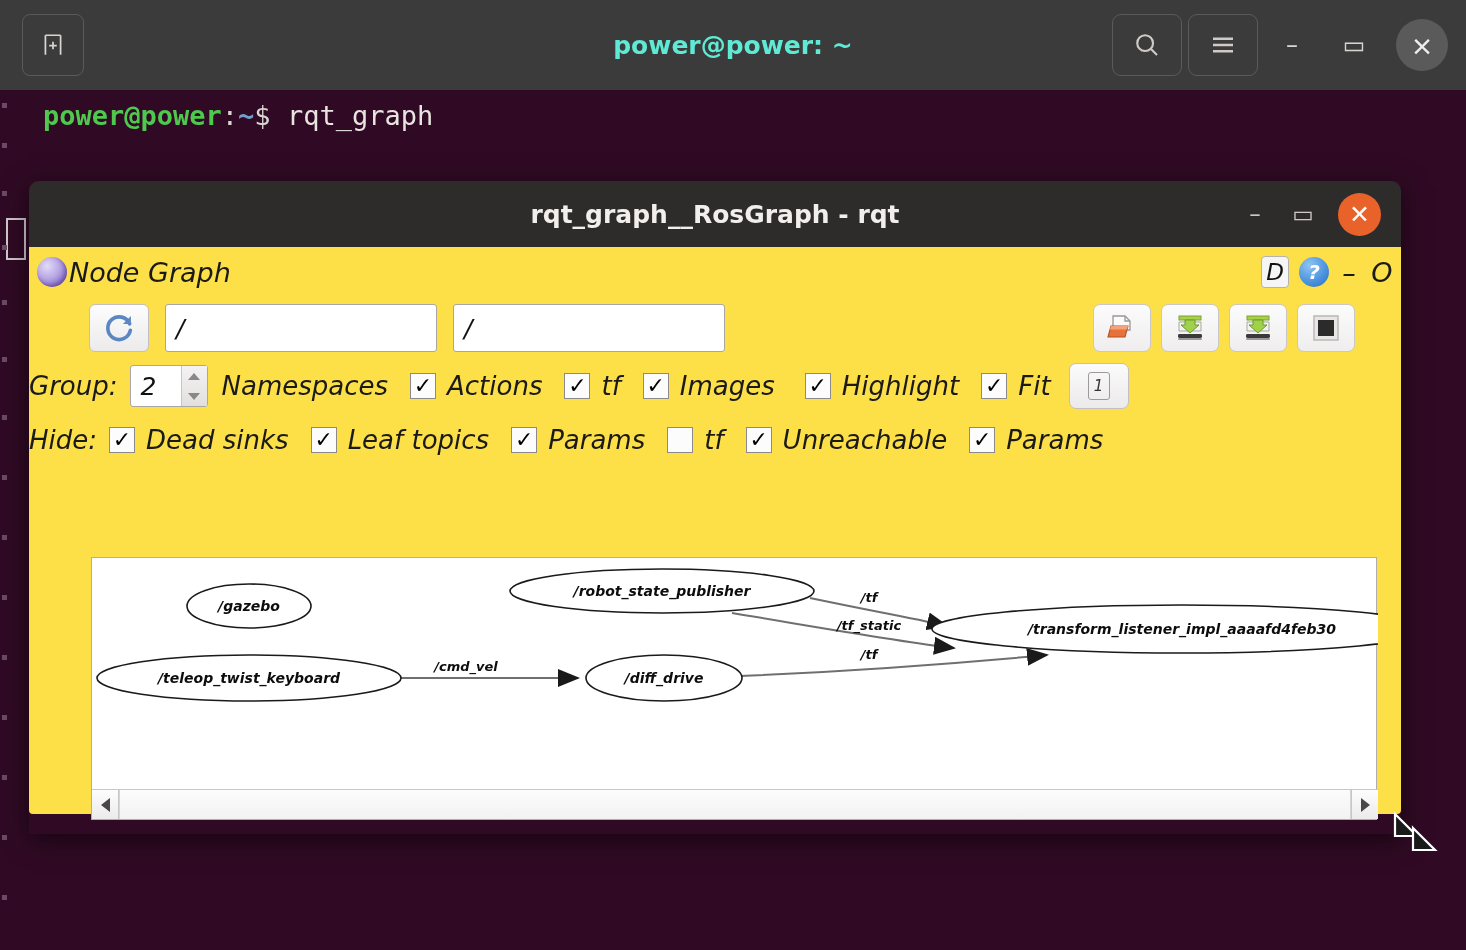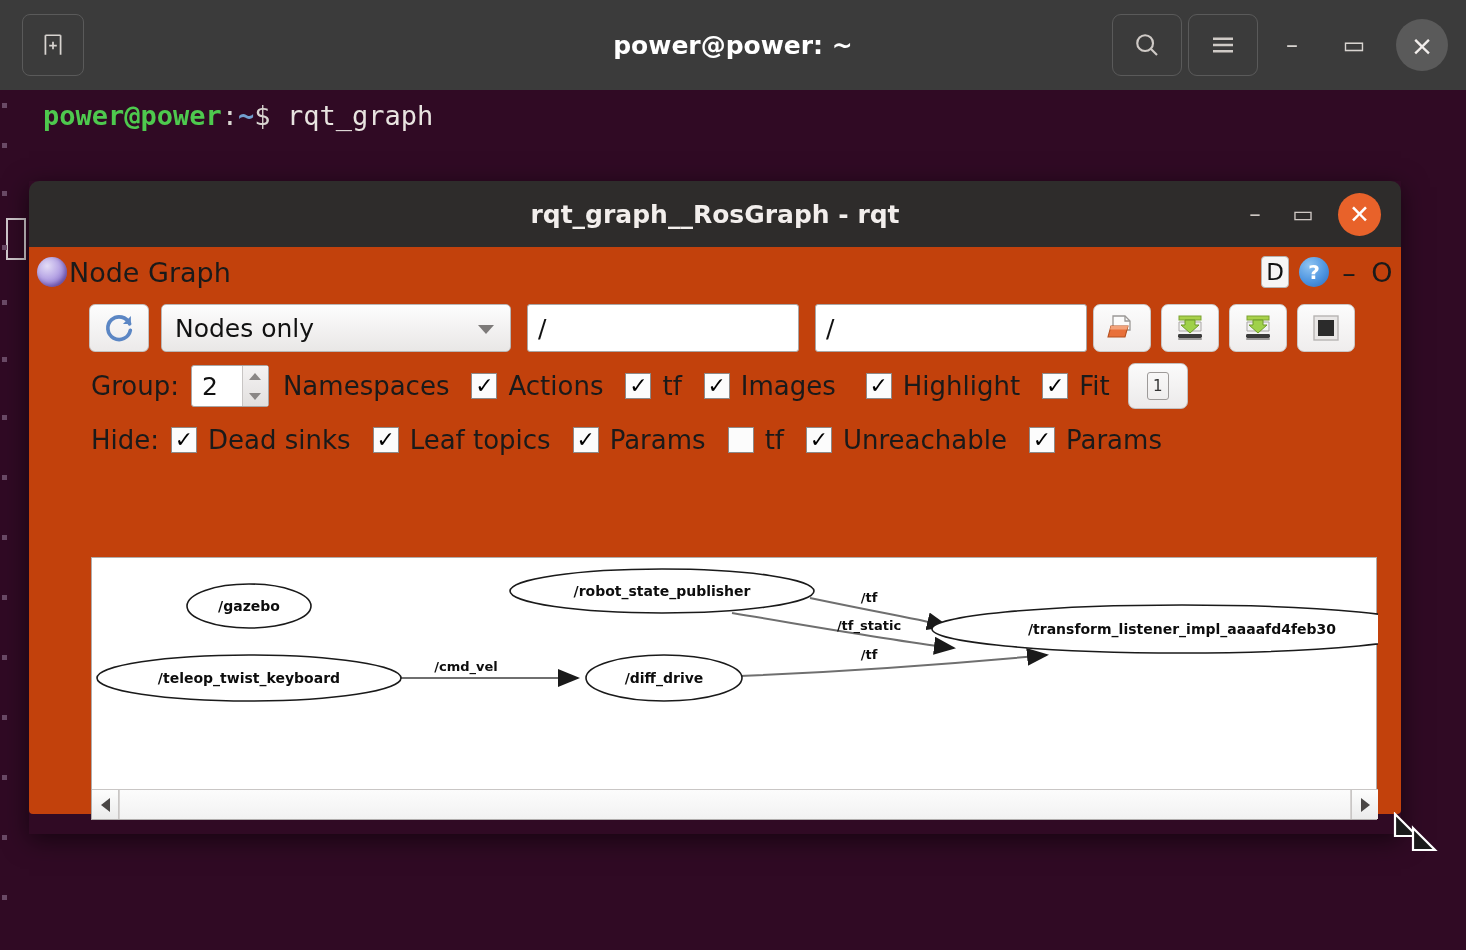--- a/index.html
+++ b/index.html
@@ -21,21 +21,21 @@
     display: flex; align-items: center;
   }
   .tb-newtab {
     width: 62px; height: 62px; margin-left: 22px;
     border: 1px solid #5a5a5a; border-radius: 8px;
     display: flex; align-items: center; justify-content: center;
     color: #d8d4d0; font-size: 26px;
   }
   #terminal-title {
     position: absolute; left: 0; right: 0; text-align: center;
-    color: #ffffff; font-size: 25px; font-weight: bold;
+    color: #5eead4; font-size: 25px; font-weight: bold;
     font-family: "DejaVu Sans", sans-serif;
   }
   .tb-right {
     position: absolute; right: 18px; top: 0; height: 90px;
     display: flex; align-items: center; gap: 6px;
   }
   .tb-btn {
     width: 70px; height: 62px;
     border: 1px solid #5a5a5a; border-radius: 9px;
     display: flex; align-items: center; justify-content: center;
@@ -100,23 +100,24 @@
     display: flex; align-items: center; gap: 22px;
   }
   .rqt-wb { color: #cfc8c4; font-size: 23px; width: 26px; text-align: center; }
   #rqt-close {
     width: 43px; height: 43px; border-radius: 50%;
     background: #e8622a;
     display: flex; align-items: center; justify-content: center;
     color: #fff; font-size: 25px; font-weight: bold;
   }
   #rqt-content {
-    height: 567px; background: #c2410c;
+    height: 567px; background: #fde047;
     border-bottom-left-radius: 4px; border-bottom-right-radius: 4px;
     position: relative;
+    font-style: italic;
   }
 
   
   #panel-header {
     height: 50px; display: flex; align-items: center;
     padding: 0 6px 0 8px; position: relative;
   }
   #panel-globe {
     width: 30px; height: 30px; border-radius: 50%;
     background: radial-gradient(circle at 34% 30%, #e3dcf6 0%, #b9a8e6 42%, #8e78cf 75%, #6b55b0 100%);
@@ -182,21 +183,21 @@
   .ibtn {
     width: 58px; height: 48px;
     border: 1px solid #cac7c6; border-radius: 7px;
     background: linear-gradient(#fcfcfc,#efeded);
     display: flex; align-items: center; justify-content: center;
   }
 
   
   .cbrow {
     height: 54px; display: flex; align-items: center;
-    padding-left: 62px; font-size: 26px; color: #1a1a1a;
+    font-size: 26px; color: #1a1a1a;
   }
   .cbrow .lbl { margin-right: 12px; }
   .cbitem { display: flex; align-items: center; margin-right: 22px; }
   .cbox {
     width: 26px; height: 26px; border: 1px solid #8d8a89;
     background: #fcfcfc; display: flex;
     align-items: center; justify-content: center;
     font-size: 22px; color: #000; line-height: 1; flex: none;
   }
   .cbitem .cbtxt { margin-left: 11px; }
@@ -337,24 +338,20 @@
         <div class="hdr-o">O</div>
       </div>
     </div>
 
     <div id="toolbar-row1">
       <div class="tbtn" id="refresh-btn">
         <svg width="34" height="34" viewBox="0 0 24 24" fill="none" stroke="#5b86c4" stroke-width="2.6" stroke-linecap="round">
           <path d="M19.5 9A8 8 0 1 0 20 13.6"></path>
           <path d="M20.4 3.6v5.6h-5.6" fill="#5b86c4" stroke="none"></path>
         </svg>
-      </div>
-      <div id="ns-select">
-        <span>Nodes only</span>
-        <span class="caret"></span>
       </div>
       <div class="txtfield" id="field1">
         <span>/</span>
       </div>
       <div class="txtfield" id="field2">
         <span>/</span>
       </div>
       <div id="tool-icons">
         <div class="ibtn">
           <svg width="32" height="30" viewBox="0 0 32 30">

